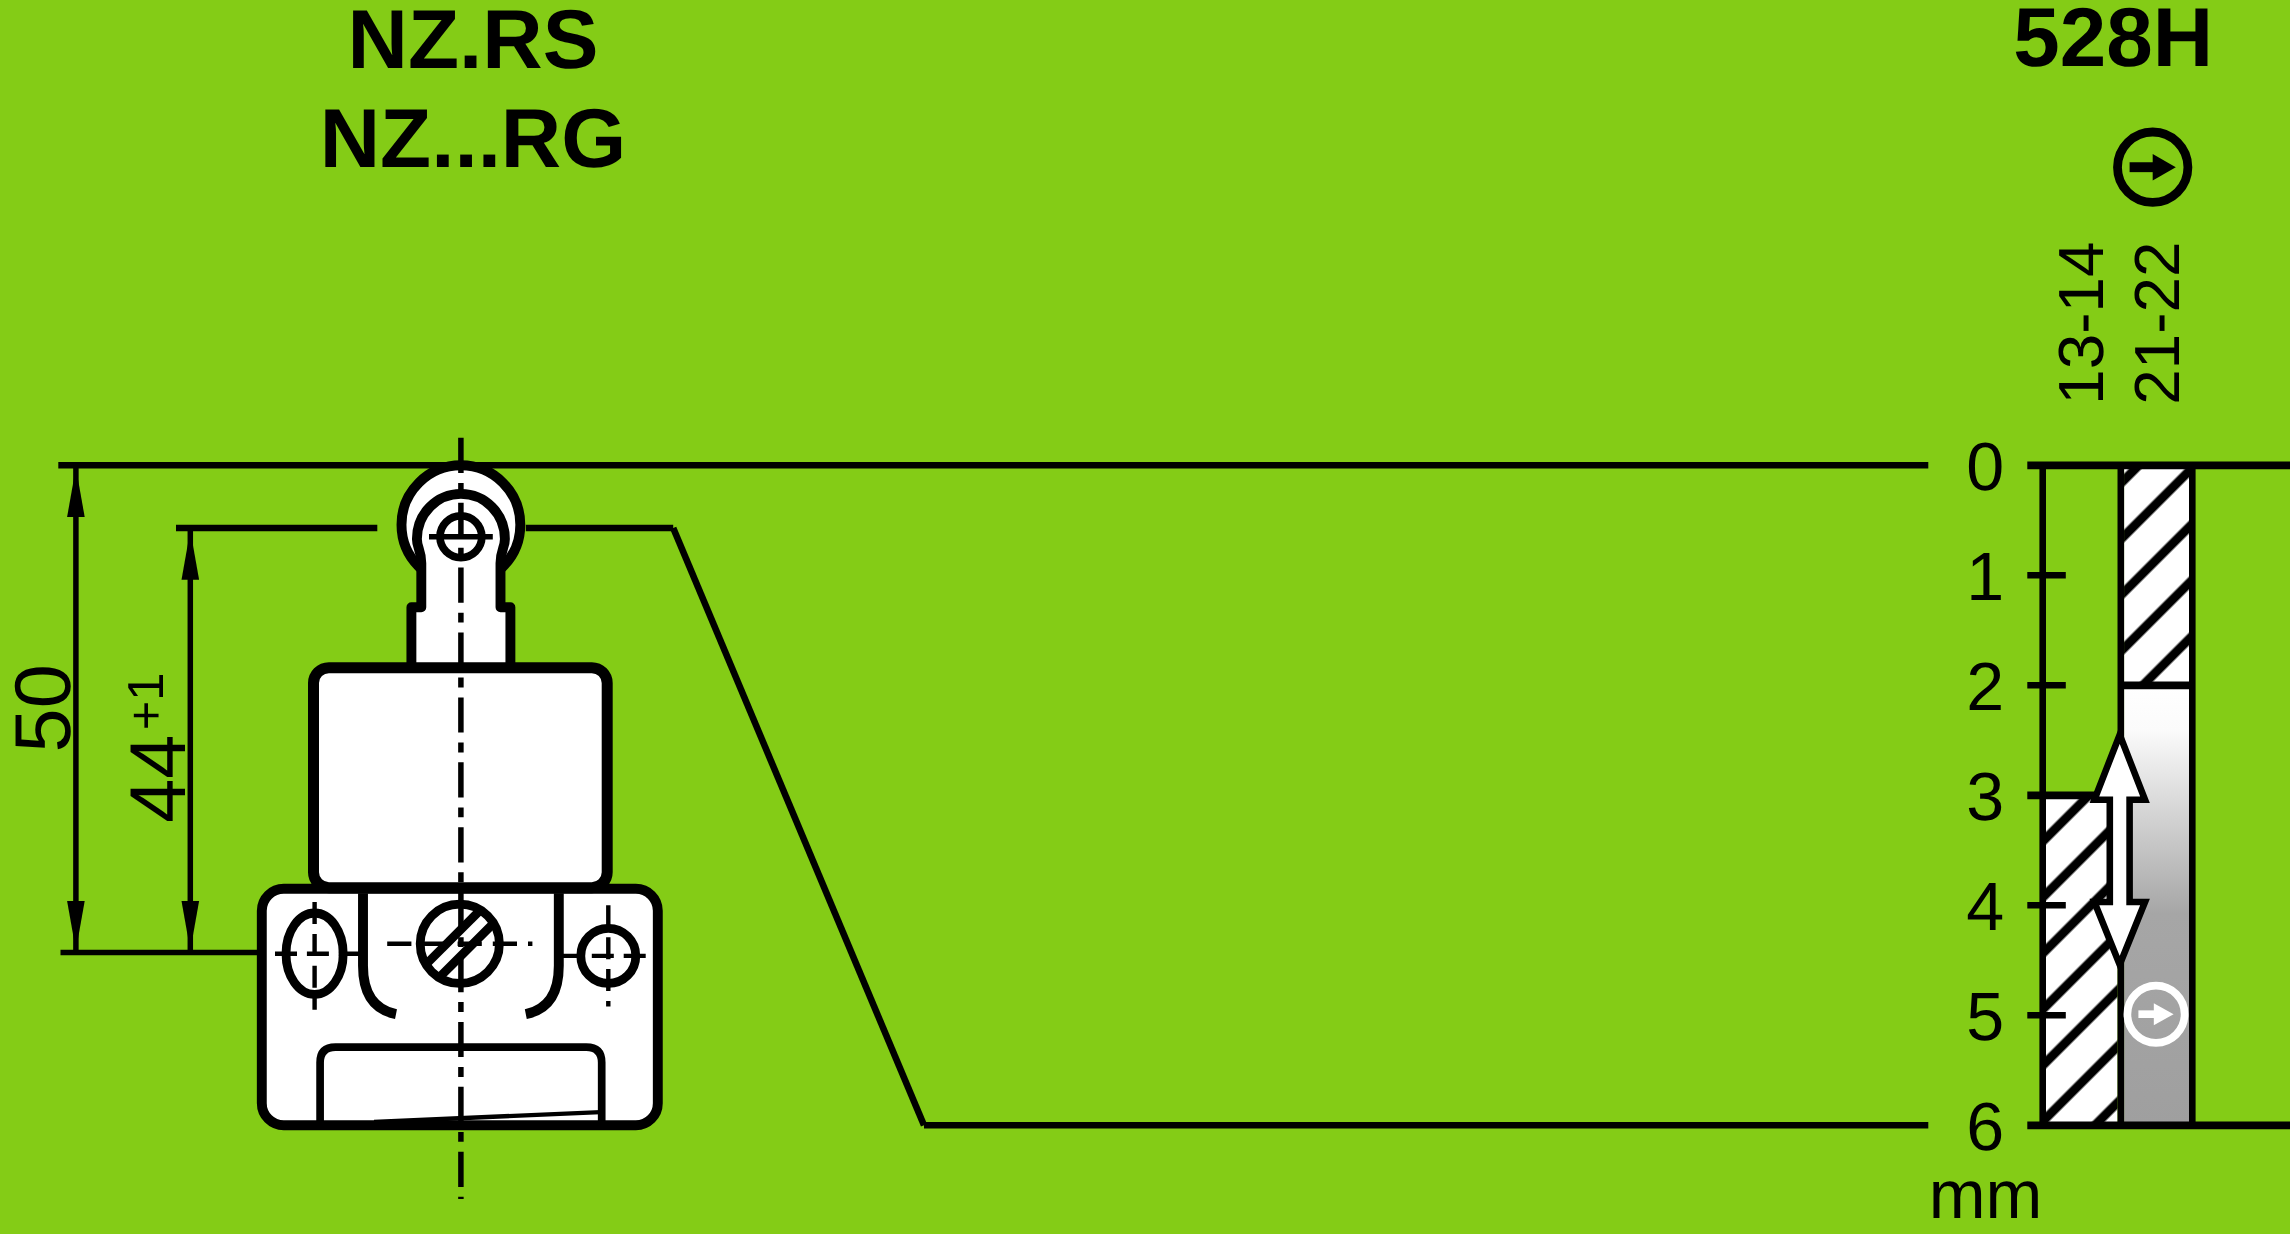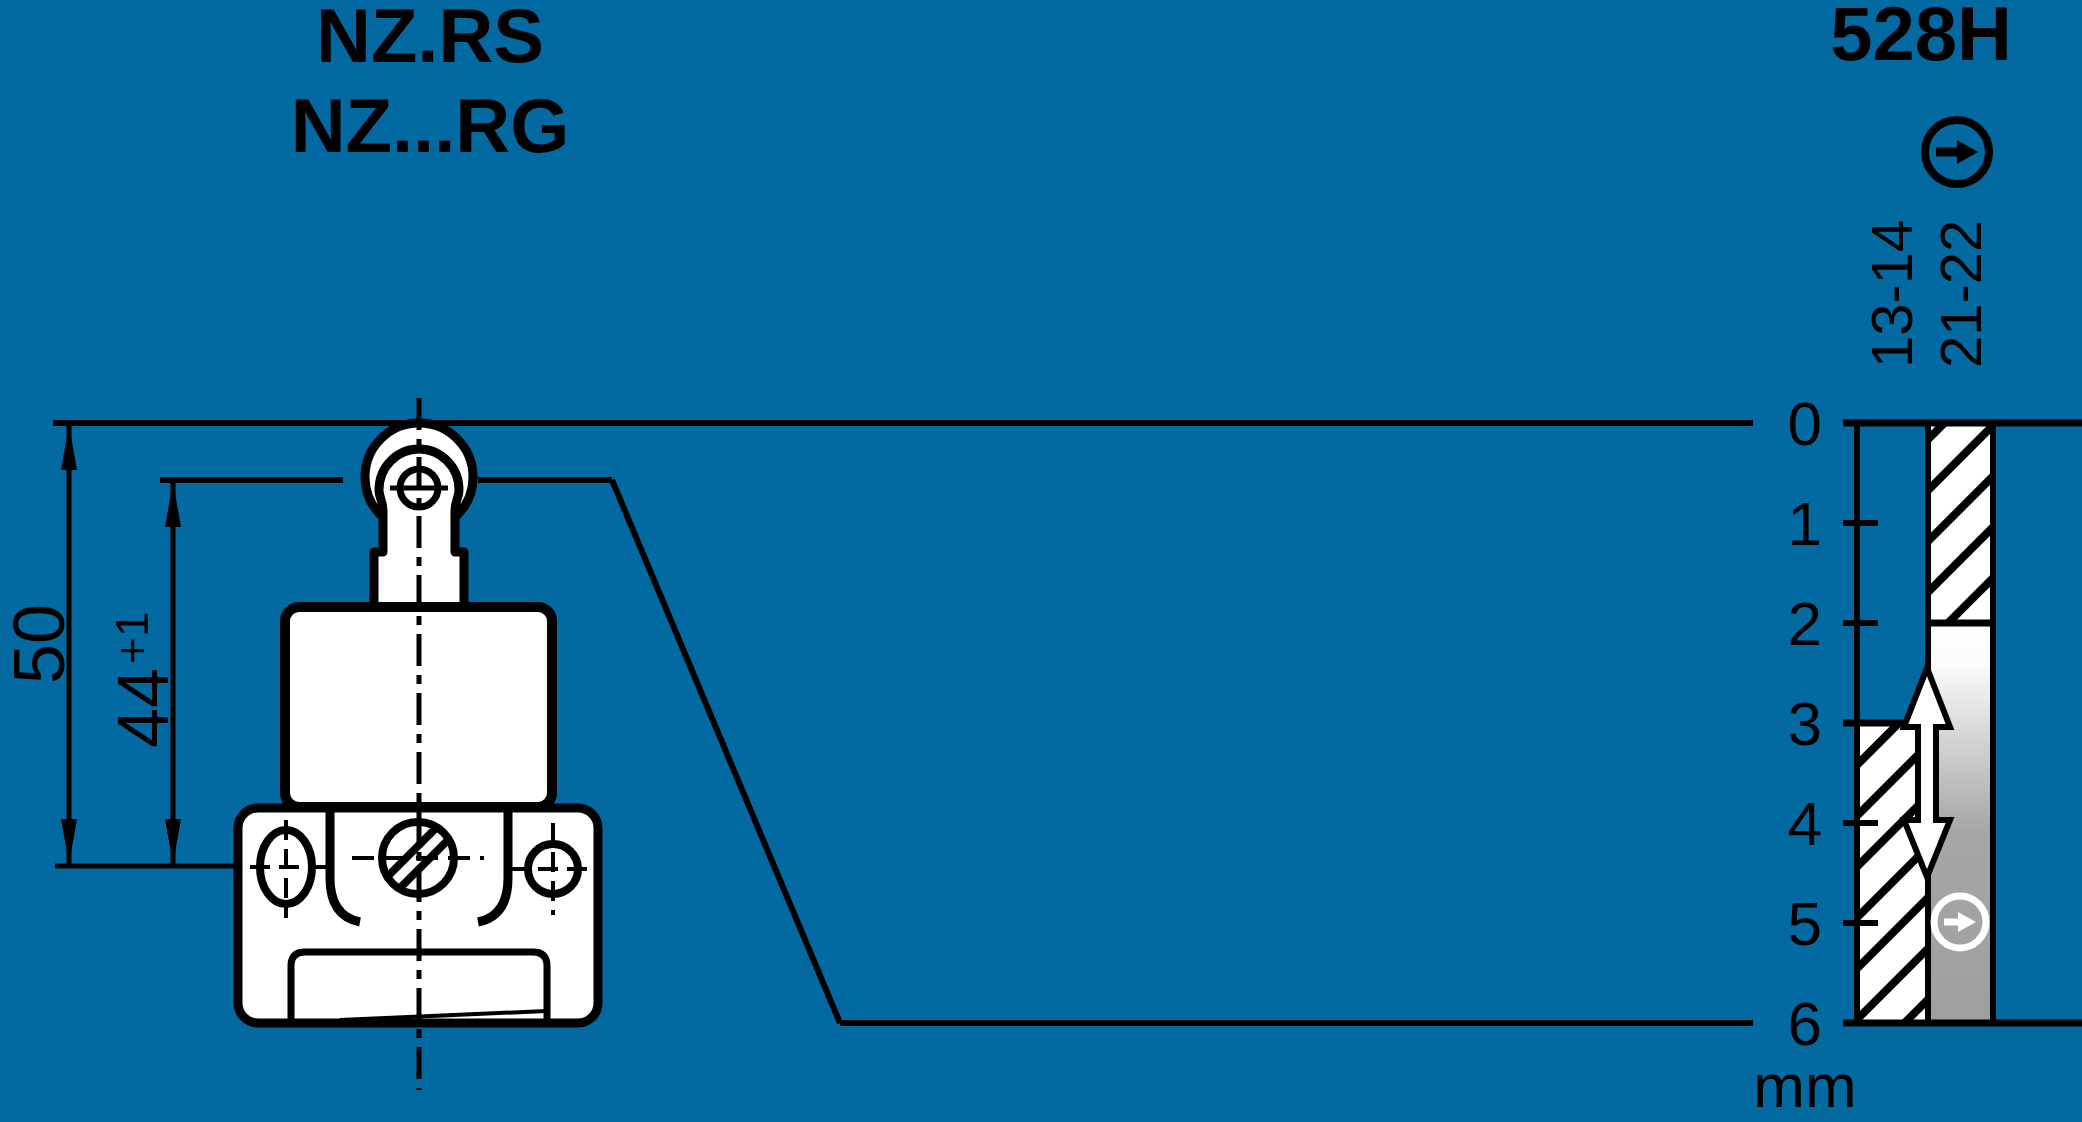--- a/index.html
+++ b/index.html
@@ -1,16 +1,16 @@
 <!DOCTYPE html>
 <html><head>
 <meta charset="utf-8">
 <style>
   html,body{margin:0;padding:0;background:#fff;}
-  .page{width:2082px;height:1122px;background:#0369a1;position:relative;font-family:"Liberation Sans",sans-serif;}
+  .page{width:2082px;height:1122px;background:#84cc16;position:relative;font-family:"Liberation Sans",sans-serif;}
   svg{display:block;}
   text{fill:#000;}
   .t-bold{font-weight:bold;font-size:76px;}
   .t-axis{font-size:62px;}
   .t-contact{font-size:58px;}
   .t-dim{font-size:72px;}
   .t-sup{font-size:46px;}
 </style>
 </head>
 <body>

